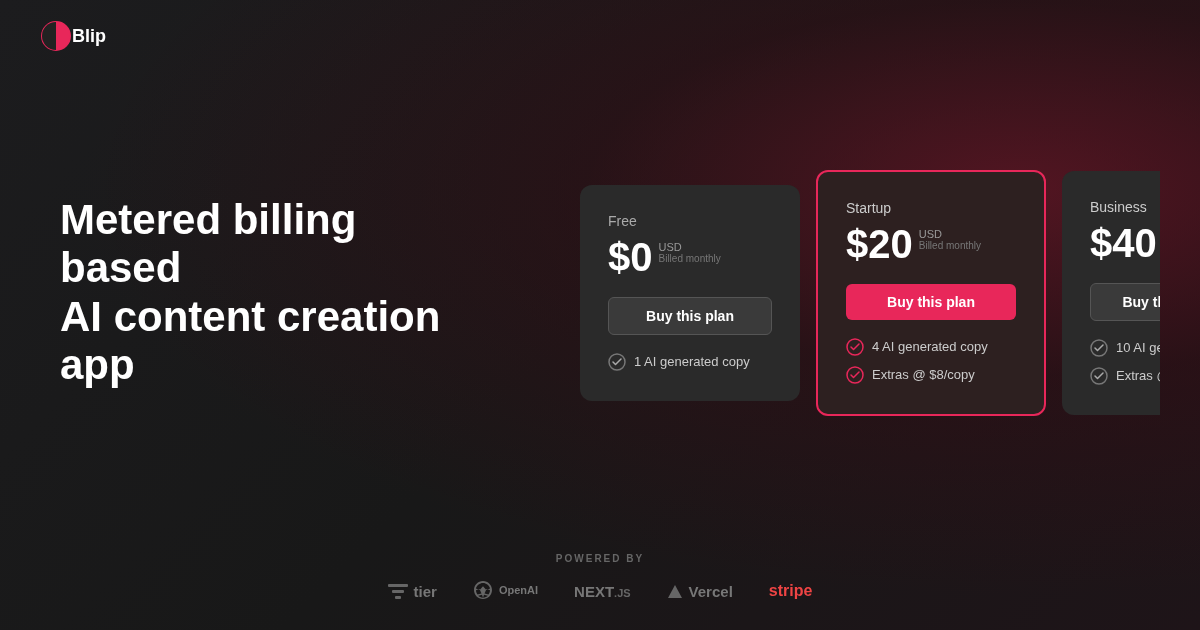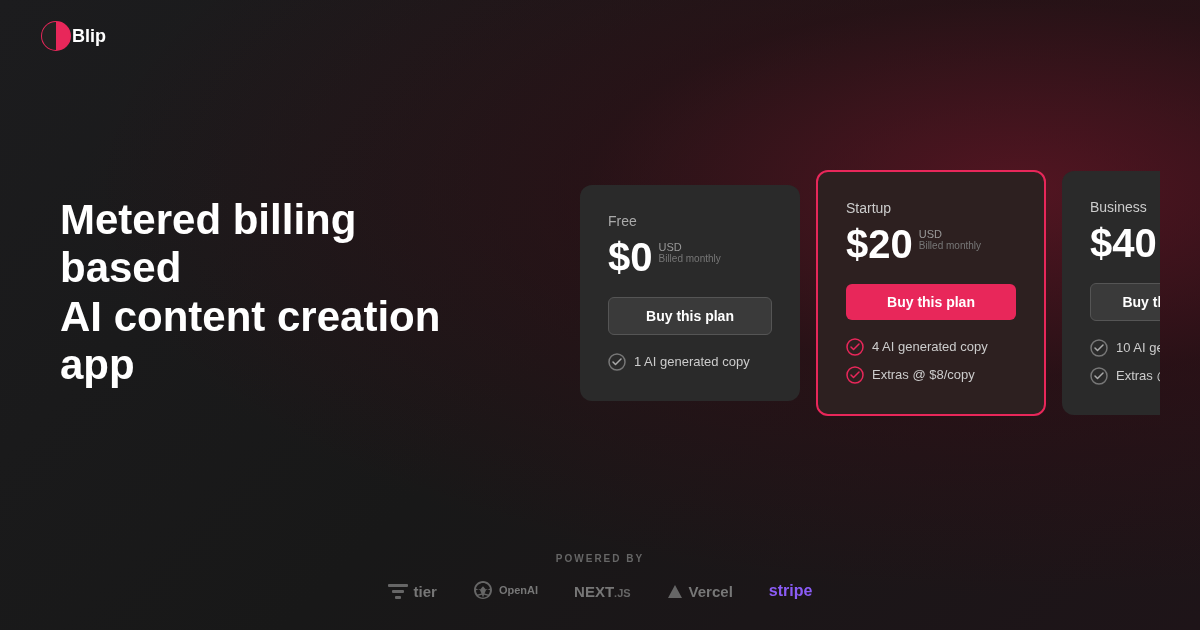--- a/index.html
+++ b/index.html
@@ -364,18 +364,18 @@
       </div>
 
       <div class="brand-logo">
         <svg width="16" height="16" viewBox="0 0 16 16" xmlns="http://www.w3.org/2000/svg">
           <polygon points="8,1 15,14 1,14" fill="#666"></polygon>
         </svg>
         <span style="color:#777;font-size:15px;font-weight:600;">Vercel</span>
       </div>
 
       <div class="brand-logo">
-        <span style="color:#8b5cf6;font-size:16px;font-weight:700;">stripe</span>
+        <span style="color:#ef4444;font-size:16px;font-weight:700;">stripe</span>
       </div>
 
     </div>
   </div>
 </div>
 
 </body></html>

